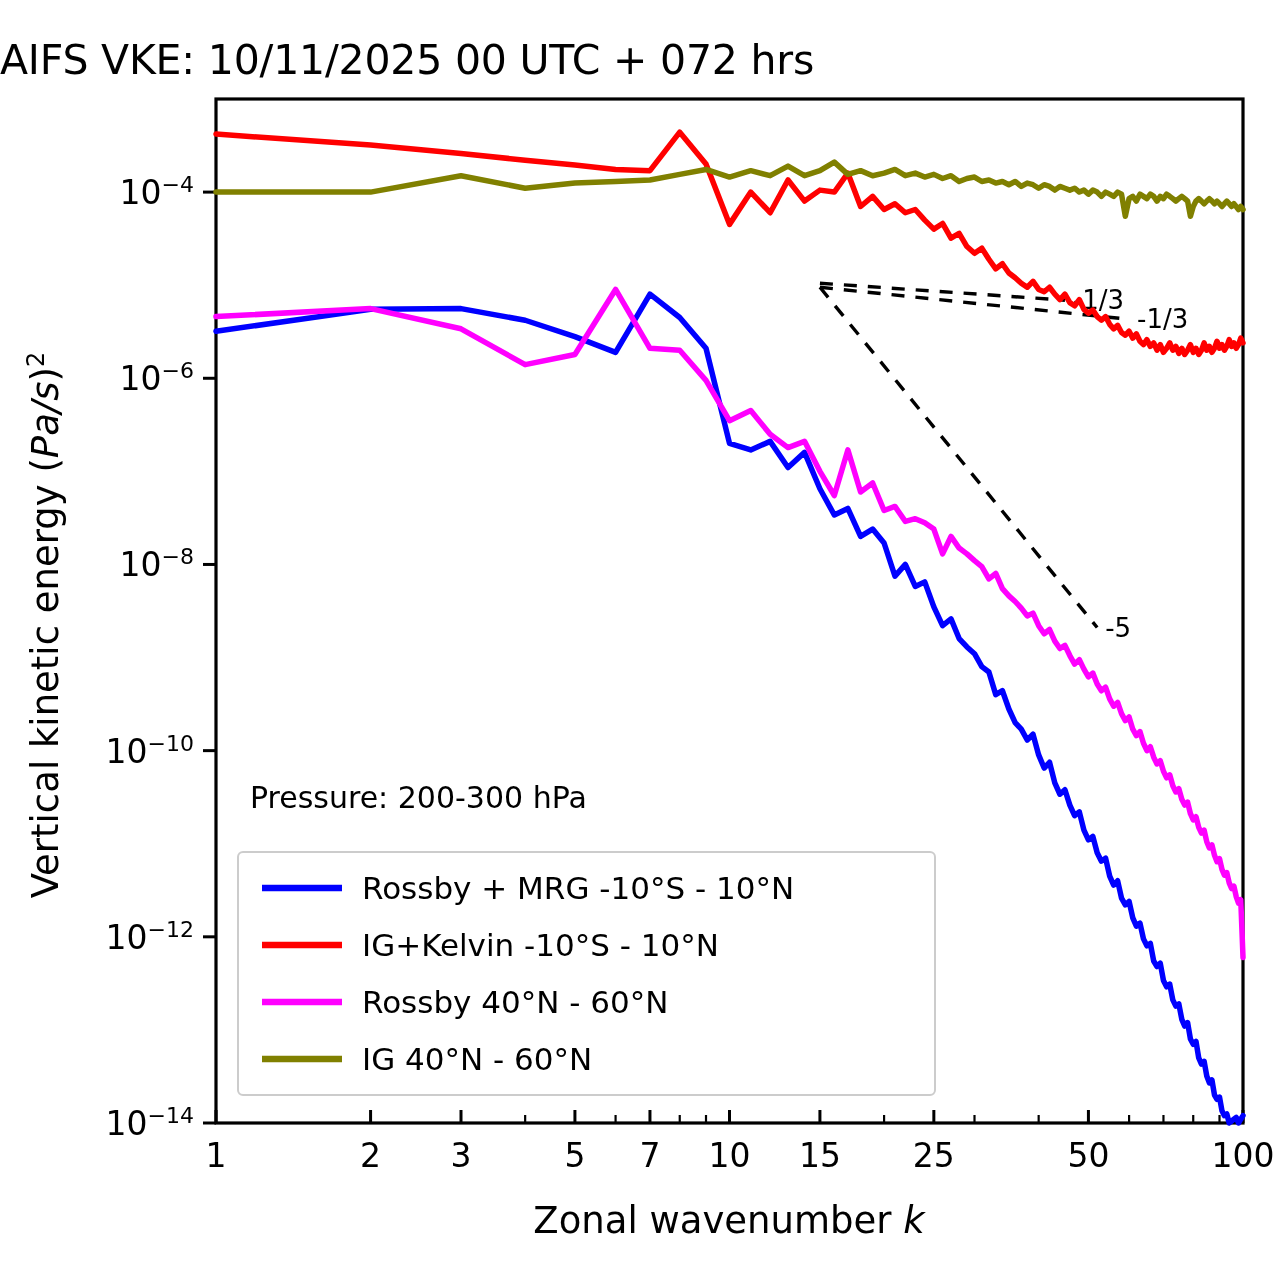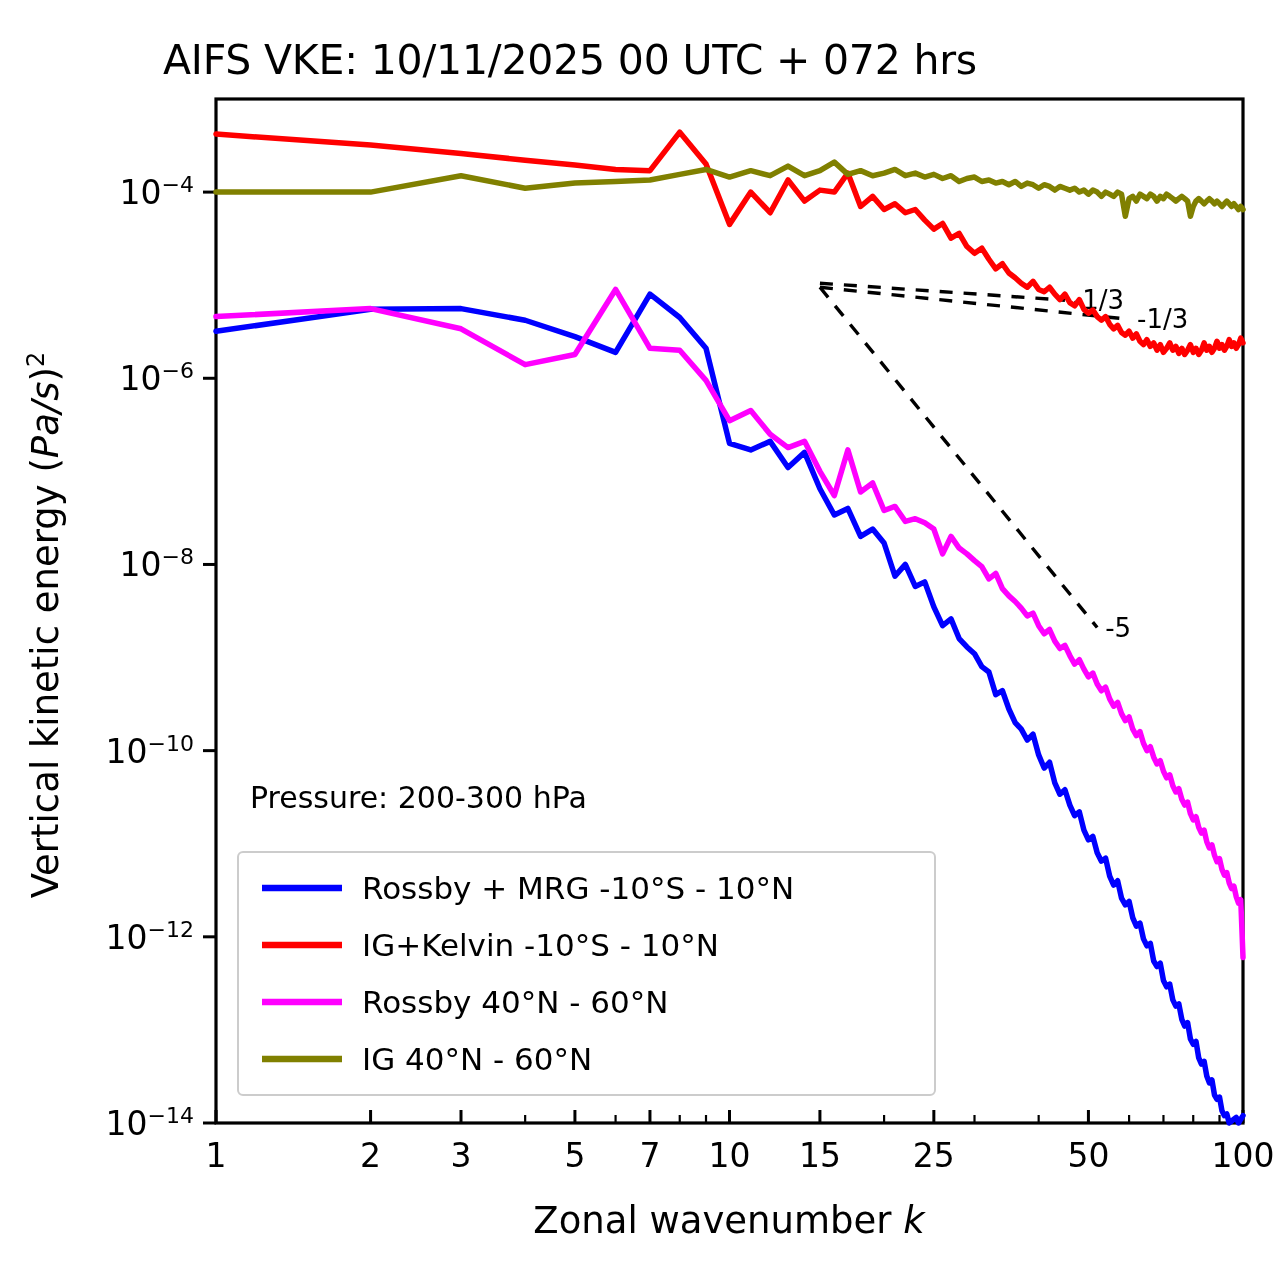--- a/index.html
+++ b/index.html
@@ -17,26 +17,24 @@
     position: relative;
     width: 1280px;
     height: 1288px;
     background: #ffffff;
   }
   #chart-title {
     position: absolute;
     left: 0;
     top: 36px;
     width: 1108px;
-    text-align: center;
     font-size: 41px;
     color: #000000;
     font-family: "DejaVu Sans", sans-serif;
     letter-spacing: -0.2px;
-    padding-left: 16px;
   }
   #plot-svg {
     position: absolute;
     left: 0;
     top: 0;
   }
   .axis-label {
     font-size: 37px;
     fill: #000000;
     font-family: "DejaVu Sans", sans-serif;

